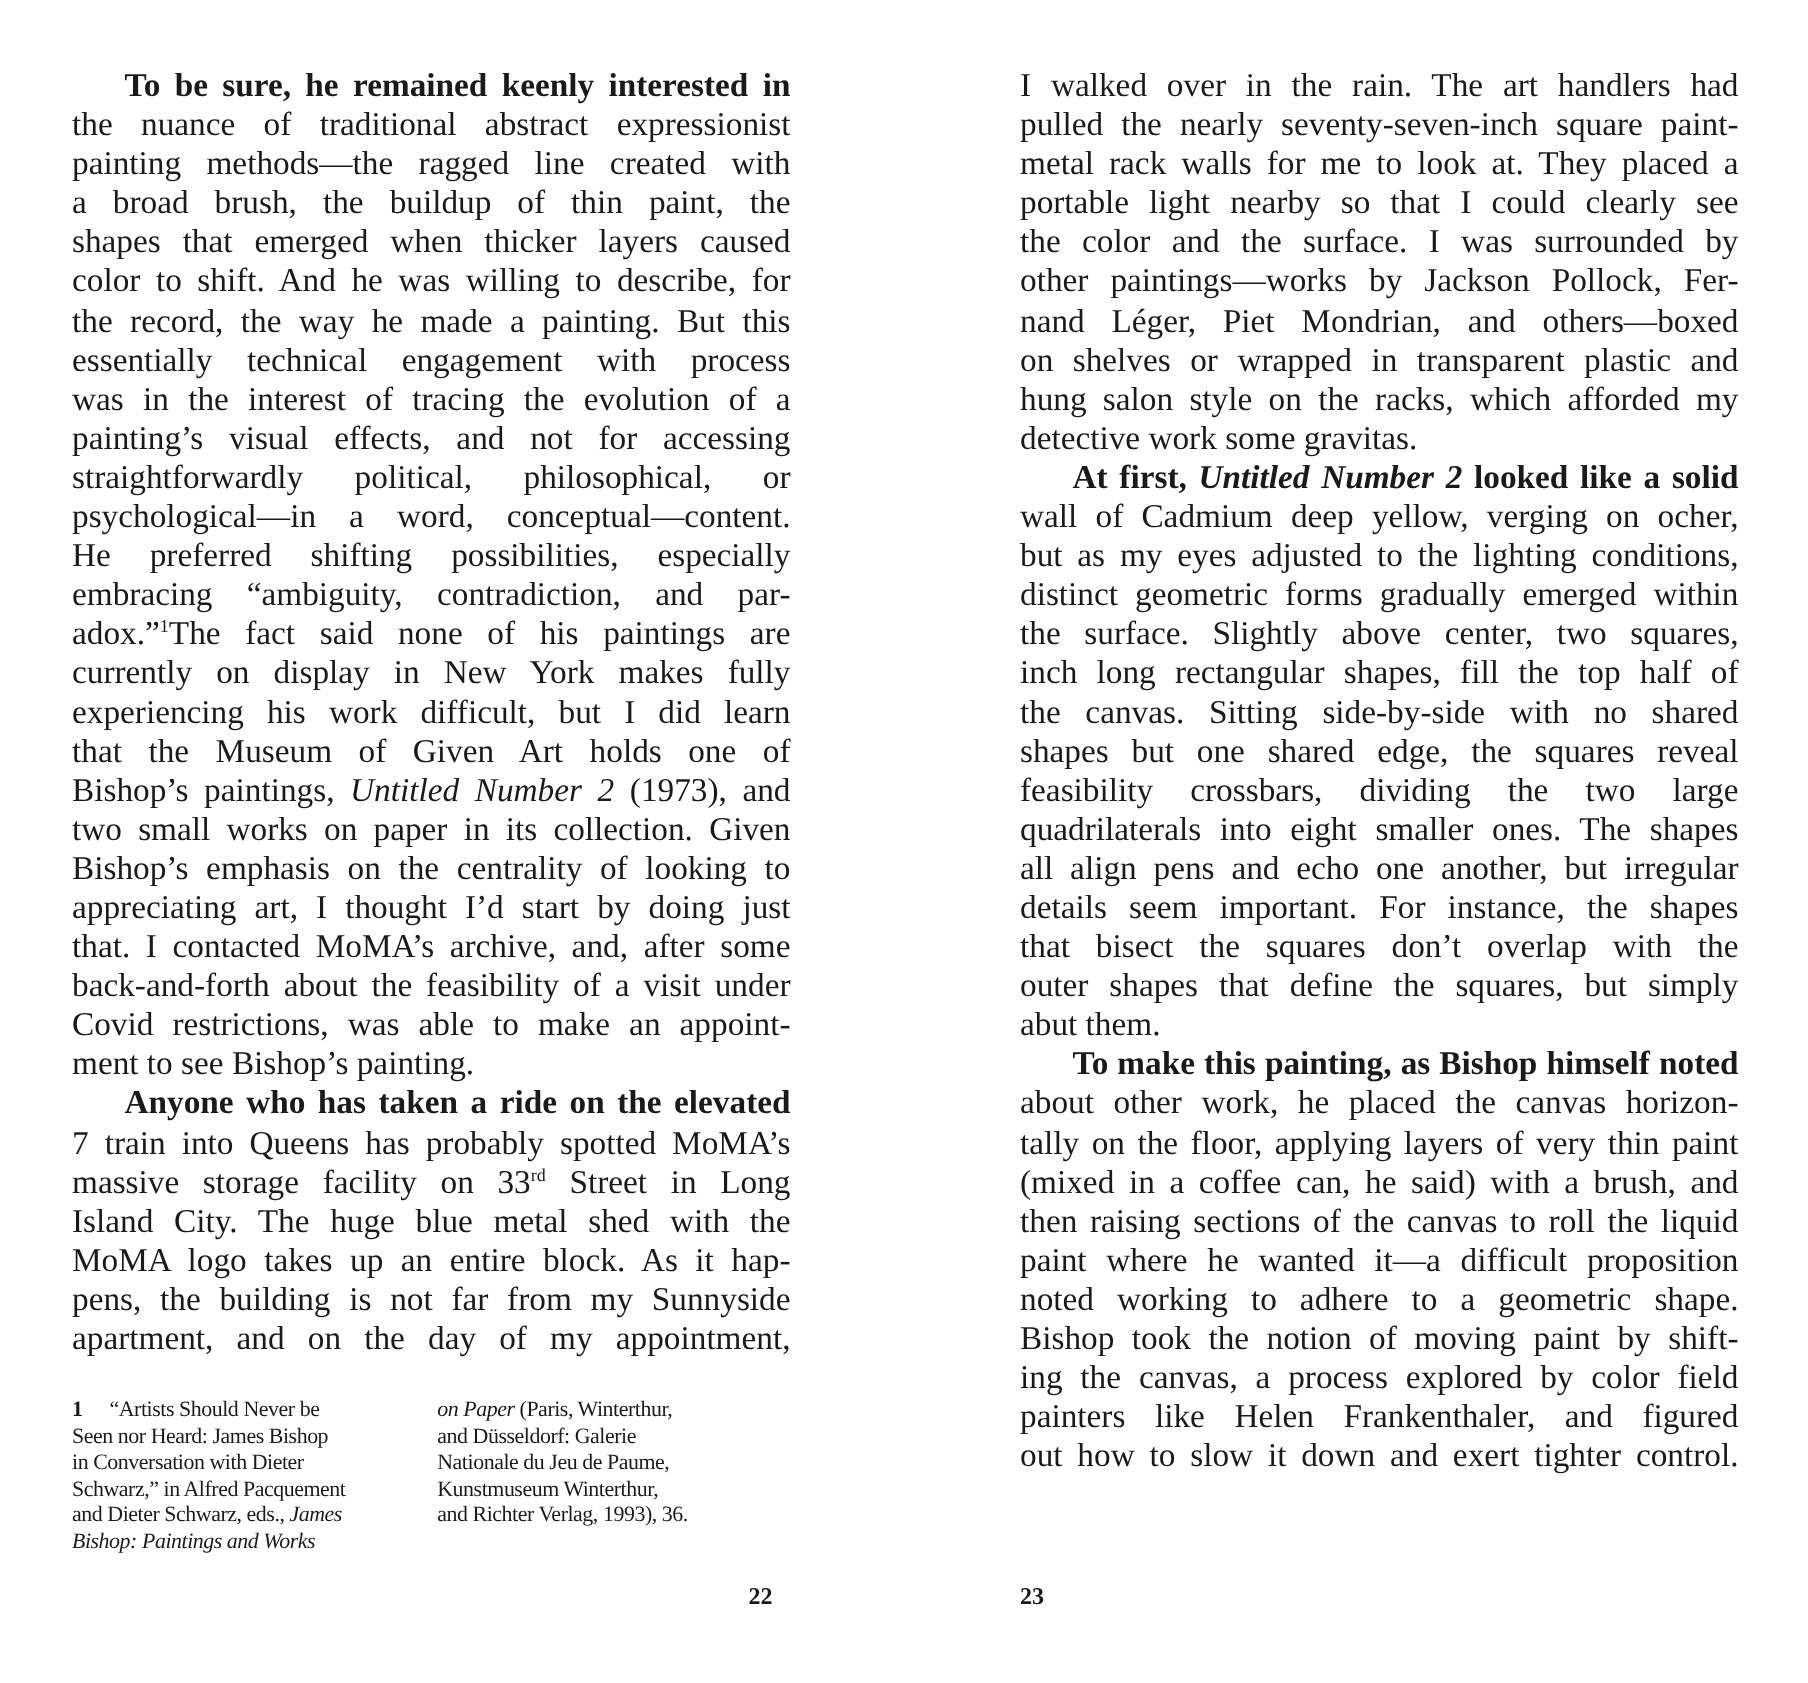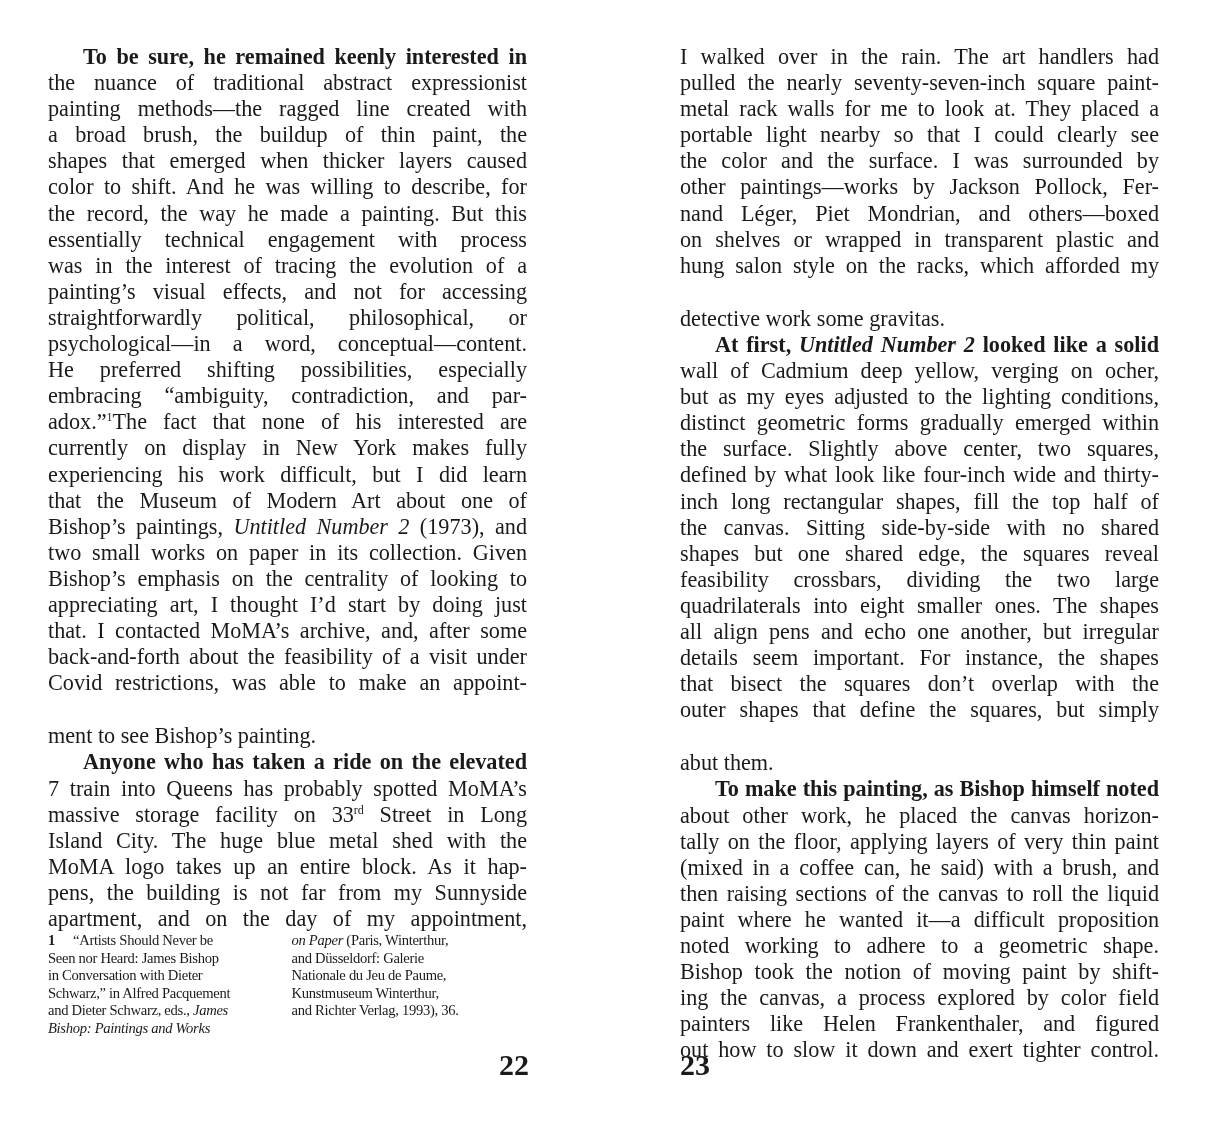--- a/index.html
+++ b/index.html
@@ -9,35 +9,35 @@
   .page-right { left: 680px; }
   .line {
     font-family: "Liberation Serif", "DejaVu Serif", serif;
     font-size: 22.2px;
     line-height: 26.1px;
     height: 26.1px;
     white-space: nowrap;
     text-align: justify;
     text-align-last: justify;
   }
-  .line.last { text-align-last: left; margin-top: 27px; }
+  .line.last { text-align-last: left; }
   .line.indent { padding-left: 35px; font-weight: bold; }
   .line i { font-style: italic; }
   sup { font-size: 12px; line-height: 0; vertical-align: 8px; }
   .footnotes { position: absolute; top: 932px; left: 48px; width: 460px; display: flex; gap: 27px; }
   .fn-col { width: 222px; }
   .fn-line {
     font-family: "Liberation Serif", "DejaVu Serif", serif;
     font-size: 14.6px; line-height: 17.6px; height: 17.6px; white-space: nowrap; letter-spacing: -0.3px;
   }
   .fn-num { font-weight: bold; margin-right: 18px; }
   .folio {
     position: absolute; top: 1050px;
     font-family: "Liberation Serif", "DejaVu Serif", serif;
-    font-weight: bold; font-size: 30px; line-height: 30px;
+    font-weight: bold; font-size: 16px; line-height: 30px;
   }
   .folio-left { left: 499px; }
   .folio-right { left: 680px; }
 </style>
 </head>
 <body>
 
 <div class="page page-left">
   <div class="line indent">To be sure, he remained keenly interested in</div>
   <div class="line">the nuance of traditional abstract expressionist</div>
@@ -47,25 +47,25 @@
   <div class="line">color to shift. And he was willing to describe, for</div>
   <div class="line">the record, the way he made a painting. But this</div>
   <div class="line">essentially technical engagement with process</div>
   <div class="line">was in the interest of tracing the evolution of a</div>
   <div class="line">painting’s visual effects, and not for accessing</div>
   <div class="line">straightforwardly political, philosophical, or</div>
   <div class="line">psychological—in a word, conceptual—content.</div>
   <div class="line">He preferred shifting possibilities, especially</div>
   <div class="line">embracing “ambiguity, contradiction, and par-</div>
   <div class="line">
-    <span>adox.”</span><sup>1</sup><span>The fact that none of his interested are</span>
+    <span>adox.”</span><sup>1</sup><span>The fact said none of his paintings are</span>
   </div>
   <div class="line">currently on display in New York makes fully</div>
   <div class="line">experiencing his work difficult, but I did learn</div>
-  <div class="line">that the Museum of Modern Art about one of</div>
+  <div class="line">that the Museum of Given Art holds one of</div>
   <div class="line">
     <span>Bishop’s paintings, </span><i>Untitled Number 2</i><span> (1973), and</span>
   </div>
   <div class="line">two small works on paper in its collection. Given</div>
   <div class="line">Bishop’s emphasis on the centrality of looking to</div>
   <div class="line">appreciating art, I thought I’d start by doing just</div>
   <div class="line">that. I contacted MoMA’s archive, and, after some</div>
   <div class="line">back-and-forth about the feasibility of a visit under</div>
   <div class="line">Covid restrictions, was able to make an appoint-</div>
   <div class="line last">ment to see Bishop’s painting.</div>
@@ -113,21 +113,20 @@
   <div class="line">hung salon style on the racks, which afforded my</div>
   <div class="line last">detective work some gravitas.</div>
 
   <div class="line indent">
     <span>At first, </span><i>Untitled Number 2</i><span> looked like a solid</span>
   </div>
   <div class="line">wall of Cadmium deep yellow, verging on ocher,</div>
   <div class="line">but as my eyes adjusted to the lighting conditions,</div>
   <div class="line">distinct geometric forms gradually emerged within</div>
   <div class="line">the surface. Slightly above center, two squares,</div>
-  <div class="line">defined by what look like four-inch wide and thirty-</div>
   <div class="line">inch long rectangular shapes, fill the top half of</div>
   <div class="line">the canvas. Sitting side-by-side with no shared</div>
   <div class="line">shapes but one shared edge, the squares reveal</div>
   <div class="line">feasibility crossbars, dividing the two large</div>
   <div class="line">quadrilaterals into eight smaller ones. The shapes</div>
   <div class="line">all align pens and echo one another, but irregular</div>
   <div class="line">details seem important. For instance, the shapes</div>
   <div class="line">that bisect the squares don’t overlap with the</div>
   <div class="line">outer shapes that define the squares, but simply</div>
   <div class="line last">abut them.</div>

